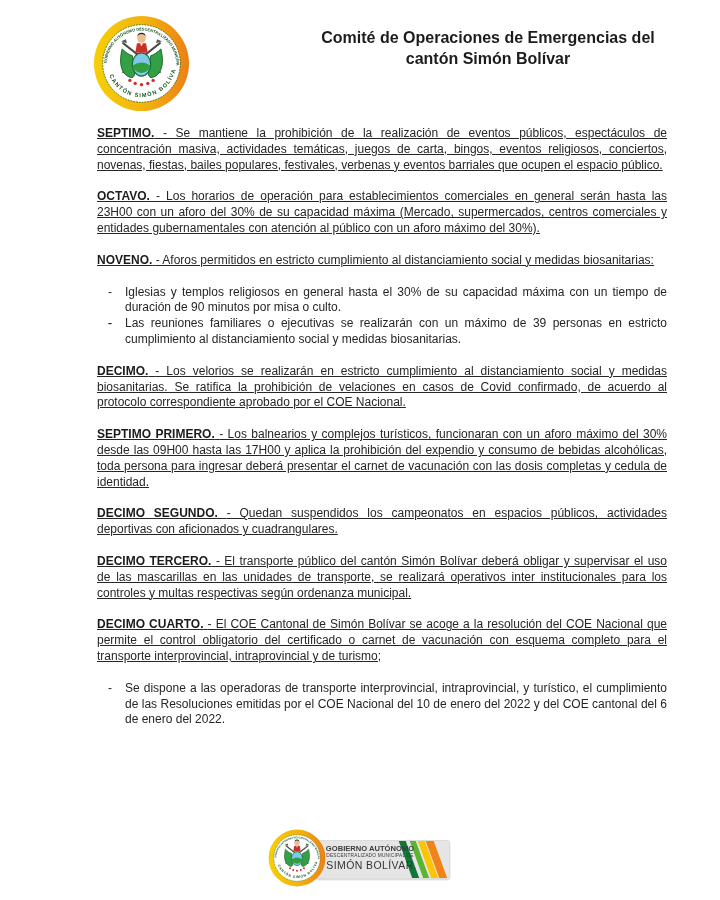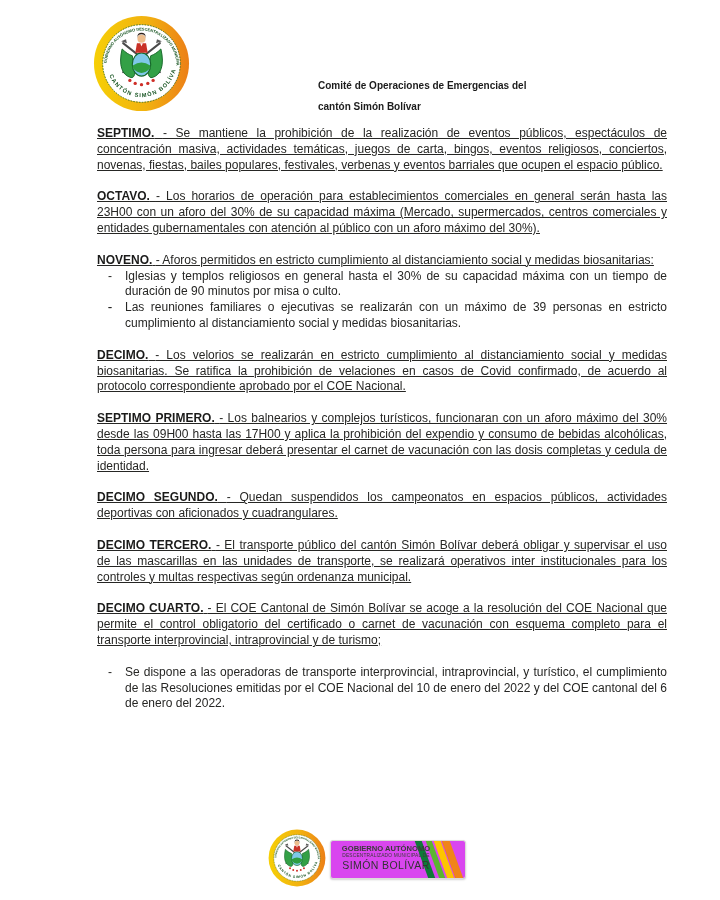--- a/index.html
+++ b/index.html
@@ -4,39 +4,39 @@
 <style>
   html,body { margin:0; padding:0; background:#ffffff; }
   .page {
     position:relative; width:720px; height:900px; background:#ffffff;
     font-family:"Liberation Sans", sans-serif; color:#242424; overflow:hidden;
   }
   
   .header-logo { position:absolute; left:93px; top:15px; width:97px; height:97px; }
   .doc-title {
     position:absolute; top:27px; right:62px; width:340px;
-    text-align:left; font-weight:bold; font-size:10px; line-height:21px; color:#1c1c1c;margin-top:48px;
+    text-align:center; font-weight:bold; font-size:16px; line-height:21px; color:#1c1c1c;
   }
   
   .doc-body {
     position:absolute; left:97px; top:126px; width:570px;
     font-size:12px; line-height:15.8px; text-align:justify; color:#262624;
   }
   .doc-body p { margin:0 0 16px 0;text-decoration:underline; }
-  .doc-body p.with-list { margin-bottom:0; }
+  .doc-body p.with-list { margin-bottom:16px; }
   .doc-body strong { color:#1b1b1a; }
   ul.dash-list { margin:0 0 16px 0; padding:0; list-style:none; }
   ul.dash-list li { position:relative; padding-left:28px; margin:0; }
   ul.dash-list li .marker { position:absolute; left:11px; top:0; }
   
   .footer { position:absolute; left:0; top:829px; width:720px; display:flex; justify-content:center; }
   .footer-inner { position:relative; width:184px; height:62px; }
   .footer-banner {
-    position:absolute; left:62px; top:11px; width:134px; height:37px;
-    background:#d946ef; border:1px solid #dcdcd8; border-radius:3px;
+    position:absolute; left:46px; top:11px; width:134px; height:37px;
+    background:#e5e5e5; border:1px solid #dcdcd8; border-radius:3px;
     box-shadow:0 1px 2px rgba(0,0,0,.18); overflow:hidden;
   }
   .banner-text { position:absolute; left:8px; top:3px; width:94px; text-align:center; color:#3b3b3b; }
   .banner-line1 { font-size:7.6px; font-weight:bold; line-height:9px; white-space:nowrap; }
   .banner-line2 { font-size:4.8px; line-height:6px; white-space:nowrap; letter-spacing:.2px; }
   .banner-line3 { font-size:10.5px; font-weight:normal; line-height:13px; white-space:nowrap; letter-spacing:.4px; color:#333; }
   .stripes { position:absolute; right:0; top:-3px; width:44px; height:46px; }
   .stripes span { position:absolute; top:0; height:100%; transform:skewX(20deg); }
   .stripe-1 { left:1px;  width:7px; background:#0f7a38; }
   .stripe-2 { left:12px; width:6px; background:#5cb531; }

